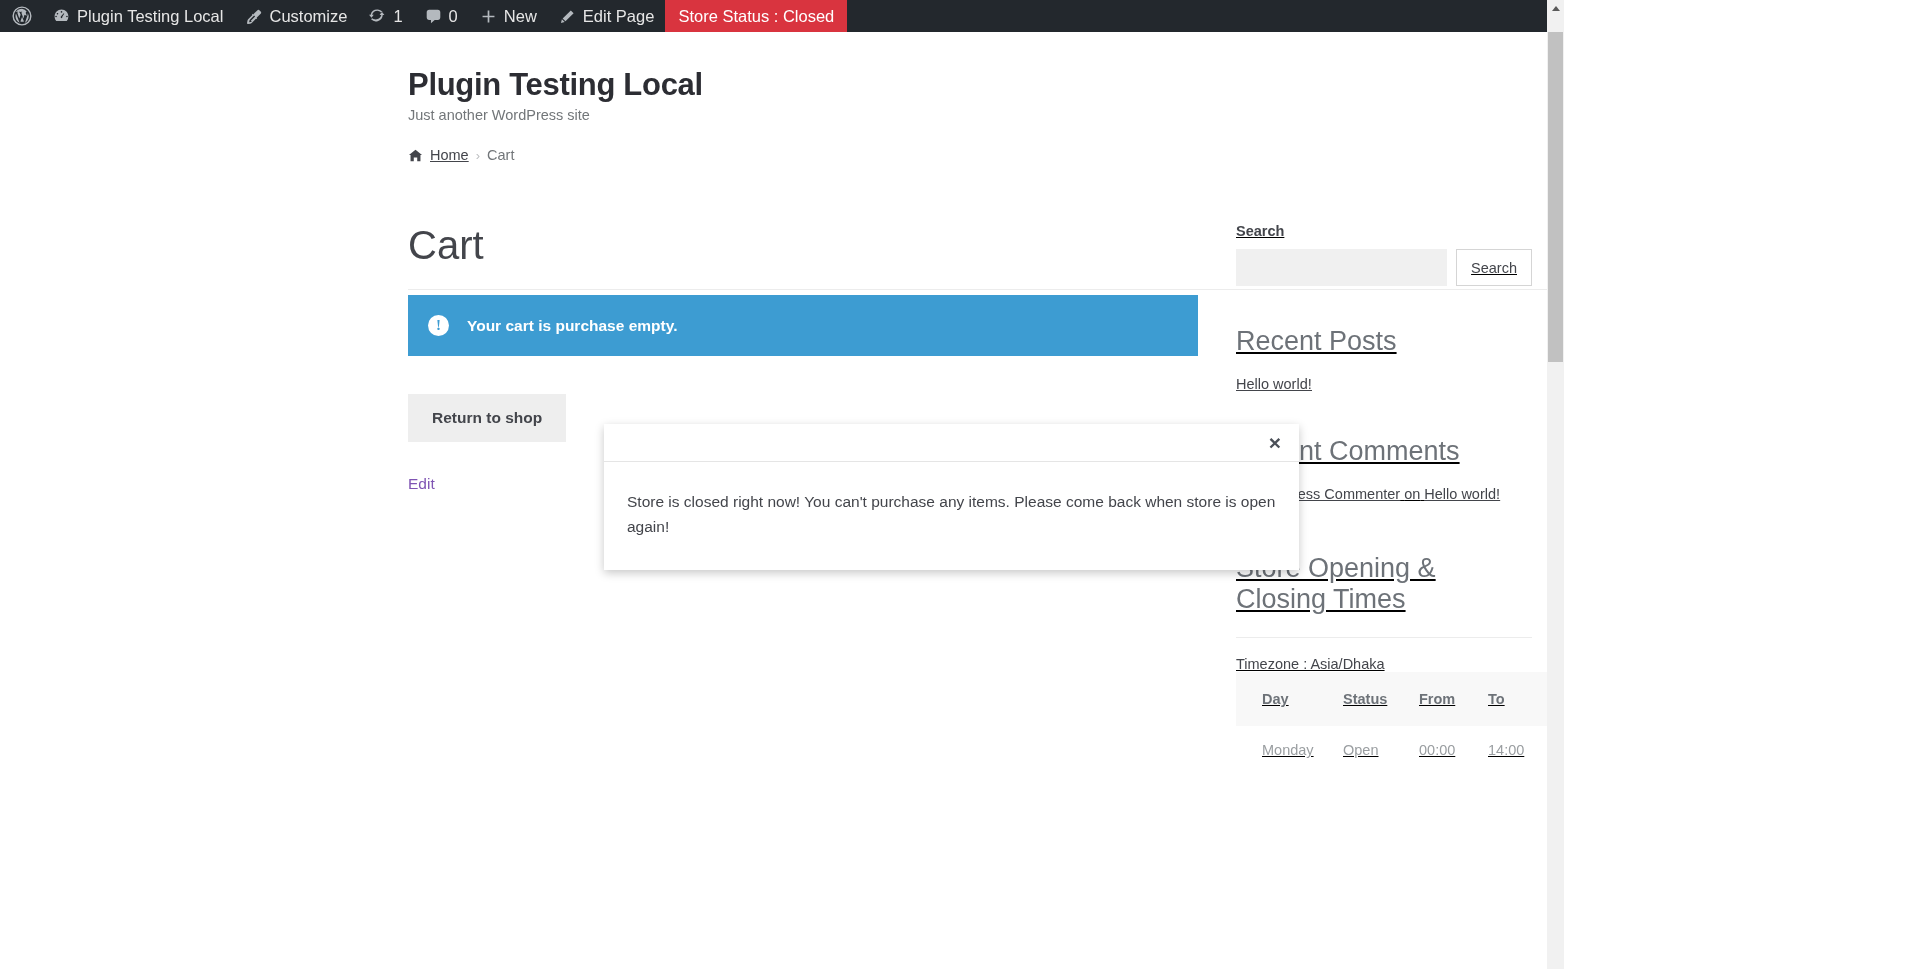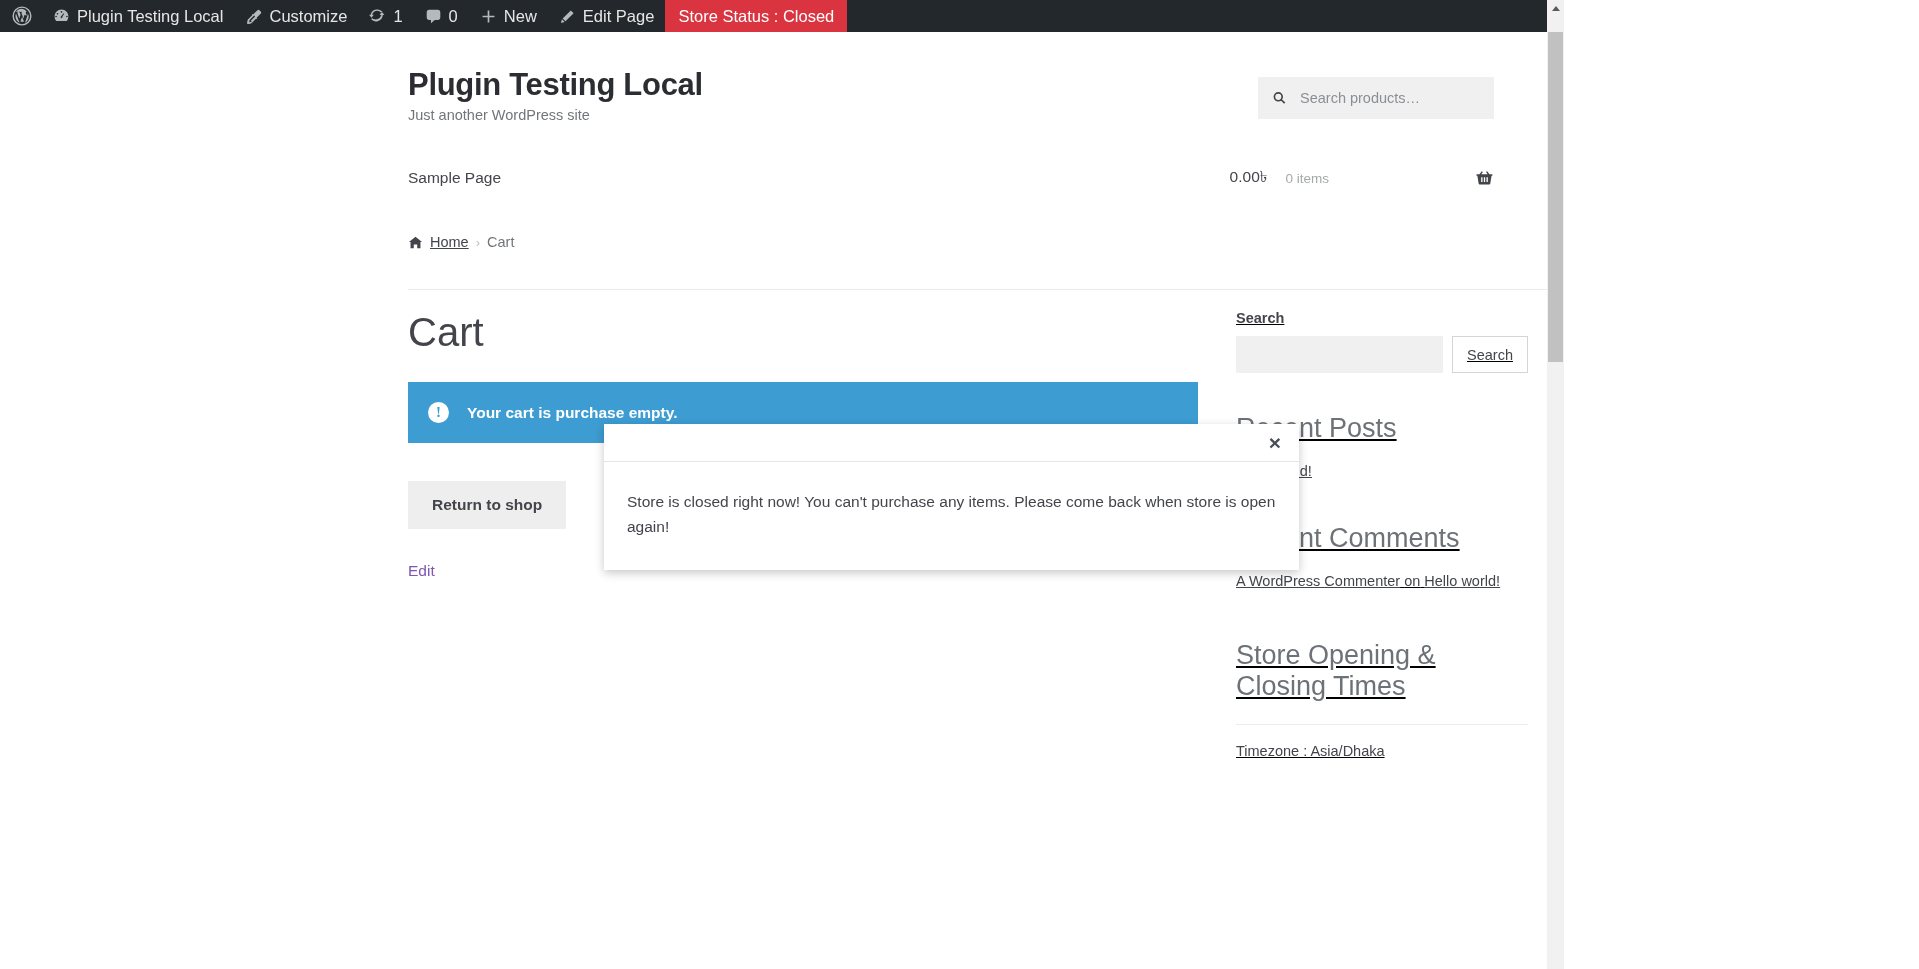--- a/index.html
+++ b/index.html
@@ -399,47 +399,22 @@
 
     <div style="padding-top:34px;">
       <div class="container">
 
         <div class="brand-row">
           <div>
             <h1 class="site-title">Plugin Testing Local</h1>
             <p class="site-desc">Just another WordPress site</p>
           </div>
 
-          <div class="product-search">
-            <div class="ps-inner">
-              <span class="ps-icon">
-                <svg class="icn" width="15" height="15" viewBox="0 0 20 20">
-                  <path fill="none" stroke="#43454b" stroke-width="2.2" d="M8.4 3.2a5.2 5.2 0 1 1 0 10.4 5.2 5.2 0 0 1 0-10.4zM12.3 12.3l4.6 4.6"></path>
-                </svg>
-              </span>
-              <input class="ps-input" type="text" placeholder="Search products…" style="">
-            </div>
-          </div>
         </div>
 
-        <div class="nav-row">
-          <nav class="main-nav">
-            <a class="nav-link">Sample Page</a>
-          </nav>
-
-          <div class="cart-area">
-            <span class="cart-amount">0.00৳</span>
-            <span class="cart-items">0 items</span>
-            <span class="cart-basket">
-              <svg class="icn" width="19" height="19" viewBox="0 0 20 20">
-                <path fill="#43454b" d="M7.1 2.3l-2.4 3.2H1.6v1.6h.9l1.3 8.2c.1.6.6 1 1.2 1h9.9c.6 0 1.1-.4 1.2-1l1.3-8.2h.9V5.5h-3.1l-2.4-3.2-1.2.9 1.7 2.3H6.6l1.7-2.3-1.2-.9zM6.5 8.6h1.4v5.1H6.5V8.6zm2.8 0h1.4v5.1H9.3V8.6zm2.8 0h1.4v5.1h-1.4V8.6z"></path>
-              </svg>
-            </span>
-          </div>
-        </div>
 
         <div class="header-rule" style="top:223px;"></div>
 
         <div class="breadcrumb">
           <span class="home-icn">
             <svg class="icn" width="15" height="15" viewBox="0 0 20 20">
               <path fill="#43454b" d="M10 2.2L1.3 9.4h2.1v8.4h4.3v-5h4.6v5h4.3V9.4h2.1L10 2.2z"></path>
             </svg>
           </span>
           <a>Home</a>
@@ -493,20 +468,38 @@
                 <span class="wl-plain">on</span>
                 <a>Hello world!</a>
               </li>
             </ul>
           </div>
 
           <div class="widget">
             <h2 class="widget-title">Store Opening &amp; Closing Times</h2>
             <div class="sw-divider"></div>
             <div class="sw-timezone">Timezone : Asia/Dhaka</div>
+            <table class="sw-table">
+              <thead>
+                <tr>
+                  <th class="sw-col-day">Day</th>
+                  <th class="sw-col-status">Status</th>
+                  <th class="sw-col-from">From</th>
+                  <th>To</th>
+                </tr>
+              </thead>
+              <tbody>
+                <tr>
+                  <td>Monday</td>
+                  <td>Open</td>
+                  <td>00:00</td>
+                  <td>14:00</td>
+                </tr>
+              </tbody>
+            </table>
           </div>
 
         </div>
       </div>
     </div>
   </div>
 
   <div id="modal">
     <div class="modal-header">
       <button class="modal-close">×</button>

